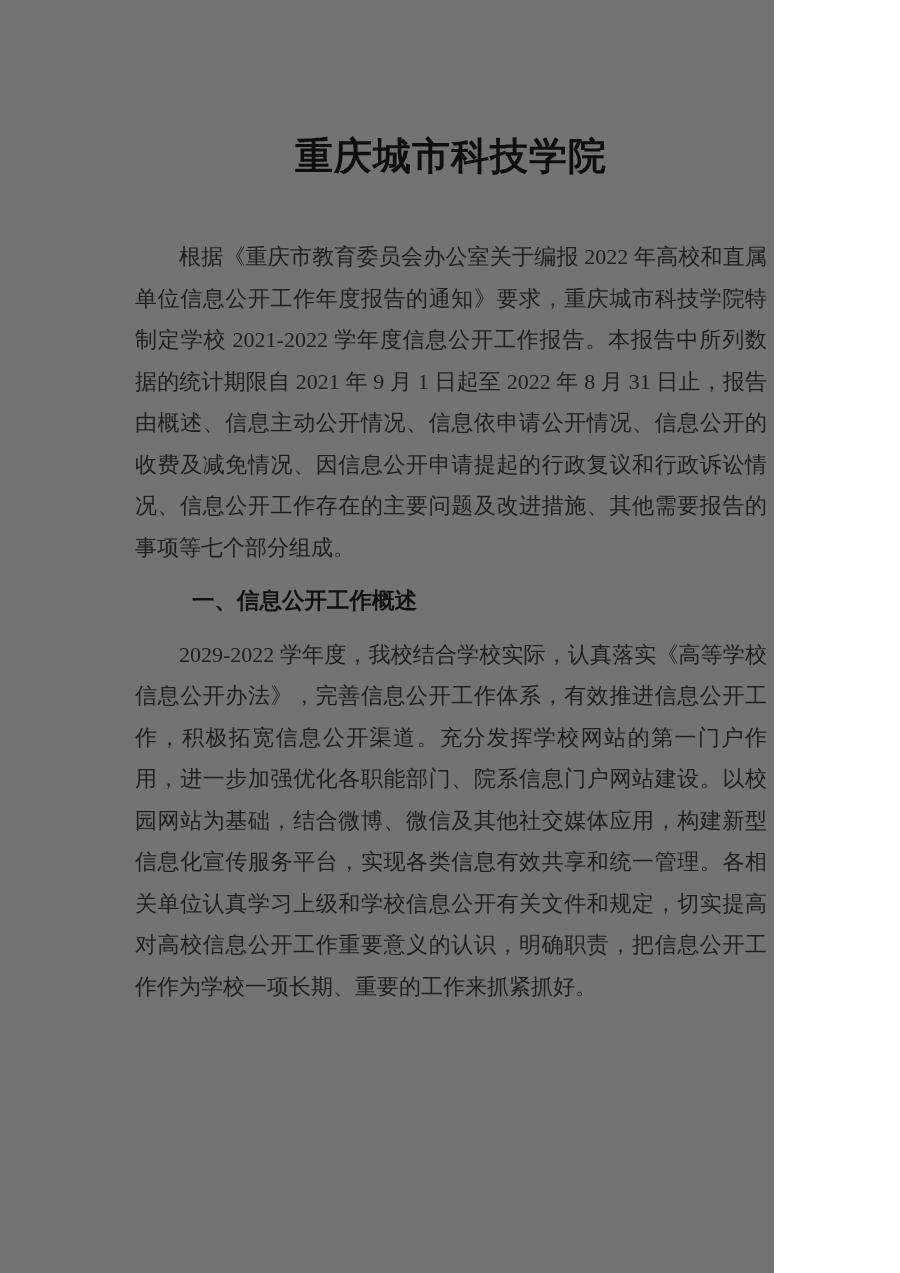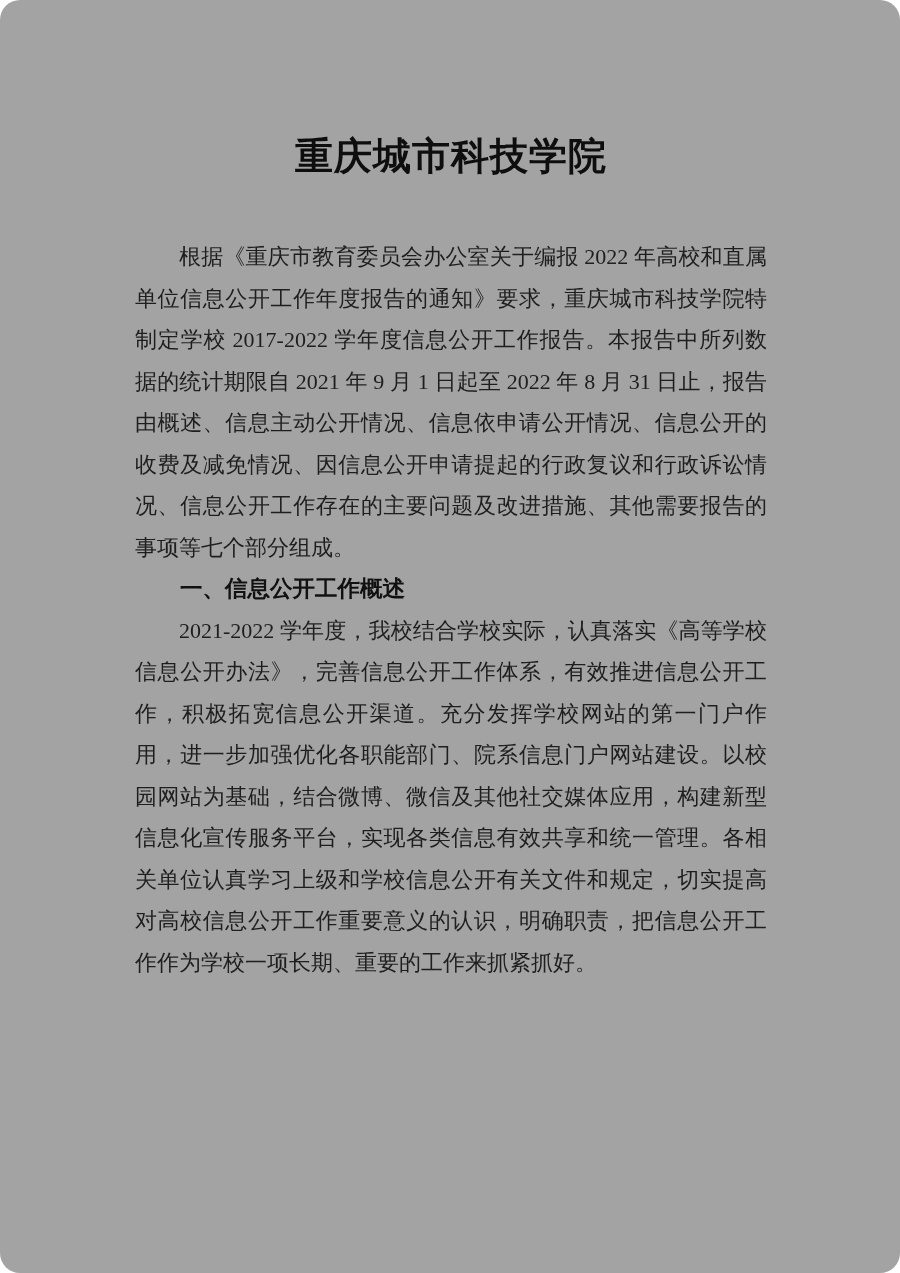--- a/index.html
+++ b/index.html
@@ -2,26 +2,25 @@
 <html lang="zh"><head>
 <meta charset="utf-8">
 <style>
   html, body {
     margin: 0;
     padding: 0;
     background: #ffffff;
   }
   .page {
     position: relative;
-    width: 900px;
+    width: 774px;
     height: 1273px;
-    background: #a3a3a3;
+    background: #737373;
     overflow: hidden;
     color: #1b1b1b;
-    border-radius: 20px;
   }
   .content {
     position: absolute;
     left: 135px;
     top: 106px;
     width: 632px;
   }
   .doc-title {
     font-family: "Liberation Serif", "DejaVu Serif", serif;
     font-weight: 700;
@@ -42,43 +41,43 @@
     line-height: 41.5px;
     text-align: justify;
     color: #1e1e1e;
   }
   .doc-body p.body-para {
     margin: 0;
     text-indent: 2em;
     word-break: break-all;
   }
   .doc-body h2.section-heading {
-    margin: 0;
+    margin: 12px;
     font-family: "Liberation Sans", "DejaVu Sans", sans-serif;
     font-weight: 700;
     font-size: 22.5px;
     line-height: 41.5px;
     text-indent: 2em;
     color: #111111;
     text-align: left;
   }
 </style>
 </head>
 <body>
 
 <div class="page">
   <div class="content">
 
     <h1 class="doc-title">
       <span class="title-line">重庆城市科技学院</span>
     </h1>
 
     <div class="doc-body">
-      <p class="body-para">根据《重庆市教育委员会办公室关于编报 2022 年高校和直属单位信息公开工作年度报告的通知》要求，重庆城市科技学院特制定学校 2017-2022 学年度信息公开工作报告。本报告中所列数据的统计期限自 2021 年 9 月 1 日起至 2022 年 8 月 31 日止，报告由概述、信息主动公开情况、信息依申请公开情况、信息公开的收费及减免情况、因信息公开申请提起的行政复议和行政诉讼情况、信息公开工作存在的主要问题及改进措施、其他需要报告的事项等七个部分组成。</p>
+      <p class="body-para">根据《重庆市教育委员会办公室关于编报 2022 年高校和直属单位信息公开工作年度报告的通知》要求，重庆城市科技学院特制定学校 2021-2022 学年度信息公开工作报告。本报告中所列数据的统计期限自 2021 年 9 月 1 日起至 2022 年 8 月 31 日止，报告由概述、信息主动公开情况、信息依申请公开情况、信息公开的收费及减免情况、因信息公开申请提起的行政复议和行政诉讼情况、信息公开工作存在的主要问题及改进措施、其他需要报告的事项等七个部分组成。</p>
 
       <h2 class="section-heading">一、信息公开工作概述</h2>
 
-      <p class="body-para">2021-2022 学年度，我校结合学校实际，认真落实《高等学校信息公开办法》，完善信息公开工作体系，有效推进信息公开工作，积极拓宽信息公开渠道。充分发挥学校网站的第一门户作用，进一步加强优化各职能部门、院系信息门户网站建设。以校园网站为基础，结合微博、微信及其他社交媒体应用，构建新型信息化宣传服务平台，实现各类信息有效共享和统一管理。各相关单位认真学习上级和学校信息公开有关文件和规定，切实提高对高校信息公开工作重要意义的认识，明确职责，把信息公开工作作为学校一项长期、重要的工作来抓紧抓好。</p>
+      <p class="body-para">2029-2022 学年度，我校结合学校实际，认真落实《高等学校信息公开办法》，完善信息公开工作体系，有效推进信息公开工作，积极拓宽信息公开渠道。充分发挥学校网站的第一门户作用，进一步加强优化各职能部门、院系信息门户网站建设。以校园网站为基础，结合微博、微信及其他社交媒体应用，构建新型信息化宣传服务平台，实现各类信息有效共享和统一管理。各相关单位认真学习上级和学校信息公开有关文件和规定，切实提高对高校信息公开工作重要意义的认识，明确职责，把信息公开工作作为学校一项长期、重要的工作来抓紧抓好。</p>
 
     </div>
 
   </div>
 </div>
 
 </body></html>

